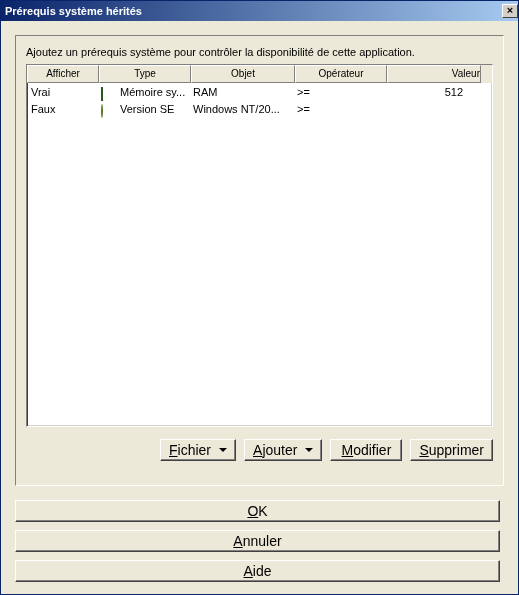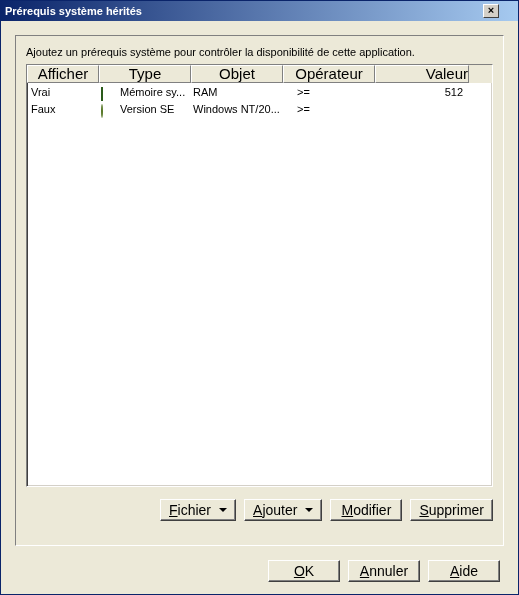--- a/index.html
+++ b/index.html
@@ -19,21 +19,21 @@
     border: 1px solid #0a246a;
     display: flex;
     flex-direction: column;
   }
   .titlebar {
     background: linear-gradient(to right, #0a246a, #a6caf0);
     color: #fff;
     height: 20px;
     display: flex;
     align-items: center;
-    padding: 0 19px 0 4px;
+    padding: 0 0 0 4px;
     font-weight: bold;
   }
   .titlebar-text { flex: 1; }
   .close-btn {
     width: 16px;
     height: 14px;
     background: #d4d0c8;
     border: 1px solid #fff;
     border-right-color: #404040;
     border-bottom-color: #404040;
@@ -80,28 +80,28 @@
     display: flex;
     background: #ece9d8;
     height: 18px;
   }
   .header {
     border-top: 1px solid #fff;
     border-left: 1px solid #fff;
     border-right: 1px solid #808080;
     border-bottom: 1px solid #808080;
     background: #ece9d8;
-    font-size: 15px;
+    font-size: 10px;
     text-align: center;
     line-height: 16px;
     overflow: hidden;
   }
   .hc0 { width: 72px; }
   .hc1 { width: 92px; }
-  .hc2 { width: 92px; }
+  .hc2 { width: 104px; }
   .hc3 { width: 92px; }
   .hc4 { width: 94px; text-align: right; }
   .rows { flex: 1; padding-top: 1px; }
   .row {
     display: flex;
     height: 17px;
     line-height: 17px;
     color: #000;
   }
   .c0 { width: 72px; padding-left: 4px; }
@@ -137,20 +137,21 @@
     display: flex;
     justify-content: flex-end;
     gap: 8px;
   }
   .bottom-row {
     margin-top: 14px;
     display: flex;
     justify-content: flex-end;
     gap: 8px;
     padding-right: 4px;
+    flex-direction: column;
   }
   .btn {
     min-width: 72px;
     height: 22px;
     background: #ece9d8;
     border-top: 1px solid #fff;
     border-left: 1px solid #fff;
     border-right: 1px solid #404040;
     border-bottom: 1px solid #404040;
     box-shadow: inset -1px -1px 0 #808080, inset 1px 1px 0 #ece9d8;

